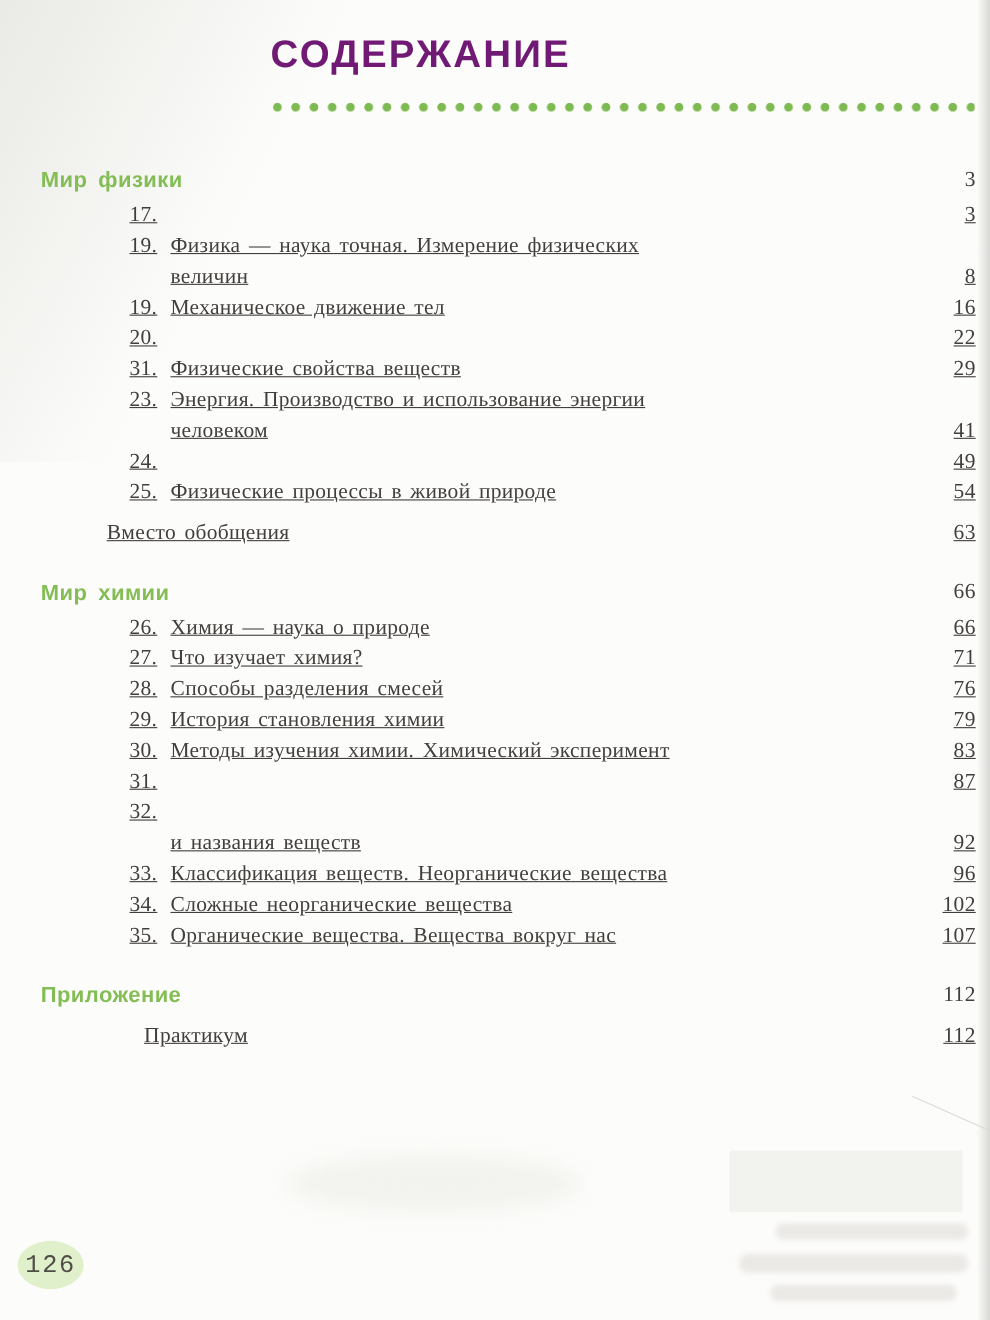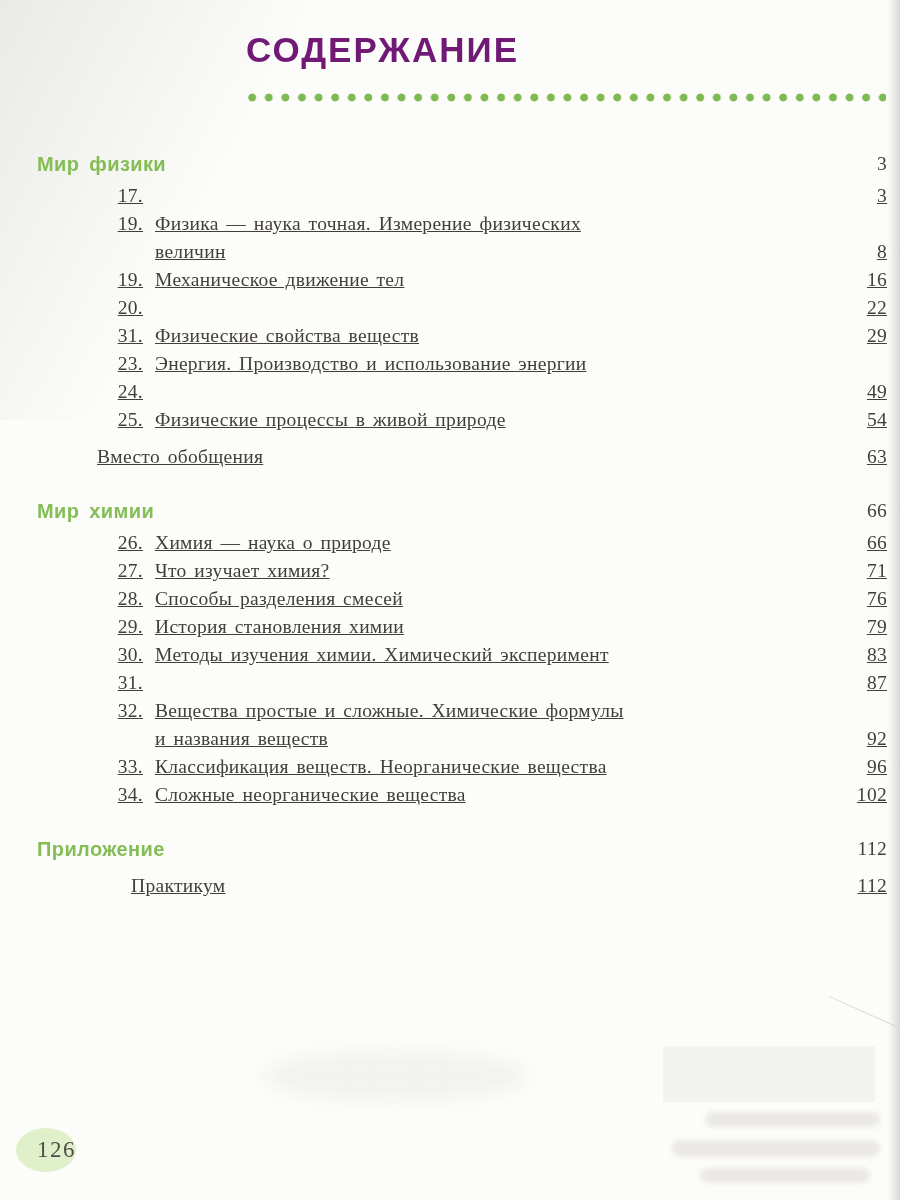--- a/index.html
+++ b/index.html
@@ -37,22 +37,22 @@
   .entries{margin-left:60px;text-decoration:underline;}
   .header-row{margin-bottom:4px;}
   .header-row .label{font-family:"Liberation Sans","DejaVu Sans",sans-serif;font-weight:bold;
         font-size:20px;color:#84bd55;letter-spacing:.4px;word-spacing:4px;flex:none;}
   .sect{margin-top:0;}
   .sect.mt{margin-top:26px;}
   .mt8{margin-top:9px;}
   .indent-mid{margin-left:34px;}
   
   .badge{position:absolute;left:16px;top:1128px;width:60px;height:44px;border-radius:50%;
-        background:#e0f0cb;display:flex;align-items:center;justify-content:flex-end;
-        font-family:Liberation Serif, serif;font-size:23px;color:#504d47;letter-spacing:1.5px;}
+        background:#e0f0cb;display:flex;align-items:center;justify-content:center;
+        font-family:Liberation Mono, monospace;font-size:23px;color:#504d47;letter-spacing:1.5px;}
 </style>
 </head>
 <body>
 
 <div class="page">
 
   <div class="shadow-topleft"></div>
   <div class="edge-right"></div>
   <div class="showthrough-rect"></div>
   <div class="ghost g1"></div>
@@ -102,20 +102,26 @@
             <span class="numcol">31.</span>
             <span>Физические свойства веществ</span>
             <span class="leader"></span>
             <span class="pageno">29</span>
           </div>
           <div class="row">
             <span class="numcol">23.</span>
             <span>Энергия. Производство и использование энергии</span>
           </div>
           <div class="row">
+            <span class="spacer"></span>
+            <span>человеком</span>
+            <span class="leader"></span>
+            <span class="pageno">41</span>
+          </div>
+          <div class="row">
             <span class="numcol">24.</span>
             <span class="leader"></span>
             <span class="pageno">49</span>
           </div>
           <div class="row">
             <span class="numcol">25.</span>
             <span>Физические процессы в живой природе</span>
             <span class="leader"></span>
             <span class="pageno">54</span>
           </div>
@@ -163,39 +169,44 @@
             <span class="leader"></span>
             <span class="pageno">83</span>
           </div>
           <div class="row">
             <span class="numcol">31.</span>
             <span class="leader"></span>
             <span class="pageno">87</span>
           </div>
           <div class="row">
             <span class="numcol">32.</span>
-            <span>Вещества простые и сложные. Химические формулы</span>
           </div>
           <div class="row">
             <span class="spacer"></span>
             <span>и названия веществ</span>
             <span class="leader"></span>
             <span class="pageno">92</span>
           </div>
           <div class="row">
             <span class="numcol">33.</span>
             <span>Классификация веществ. Неорганические вещества</span>
             <span class="leader"></span>
             <span class="pageno">96</span>
           </div>
           <div class="row">
             <span class="numcol">34.</span>
             <span>Сложные неорганические вещества</span>
             <span class="leader"></span>
             <span class="pageno">102</span>
+          </div>
+          <div class="row">
+            <span class="numcol">35.</span>
+            <span>Органические вещества. Вещества вокруг нас</span>
+            <span class="leader"></span>
+            <span class="pageno">107</span>
           </div>
         </div>
       </div>
       <div class="sect mt">
         <div class="row header-row">
           <span class="label">Приложение</span>
           <span class="leader"></span>
           <span class="pageno">112</span>
         </div>
         <div class="entries">

